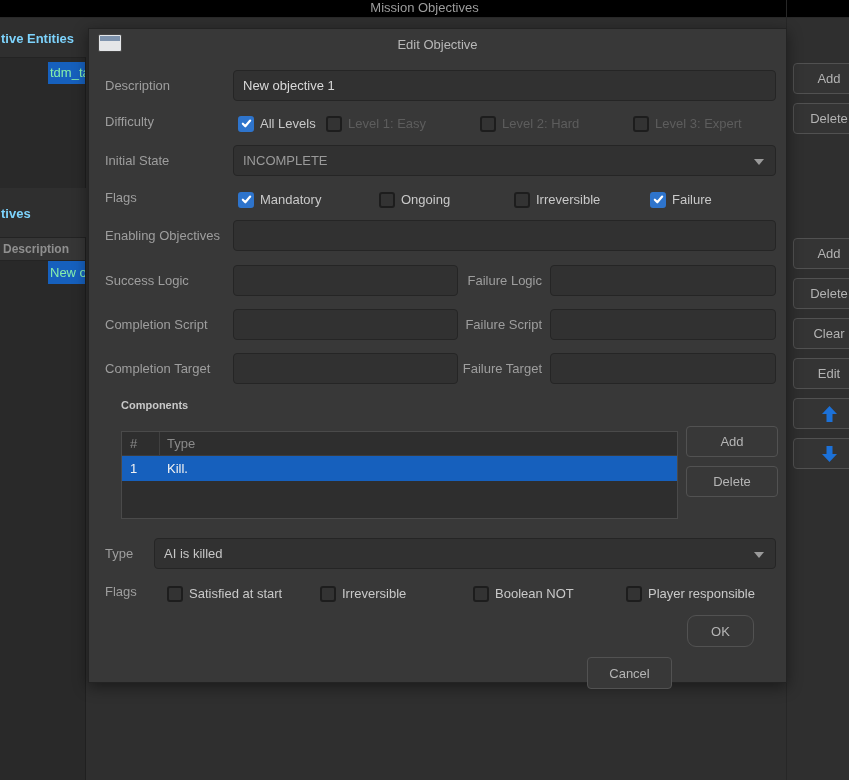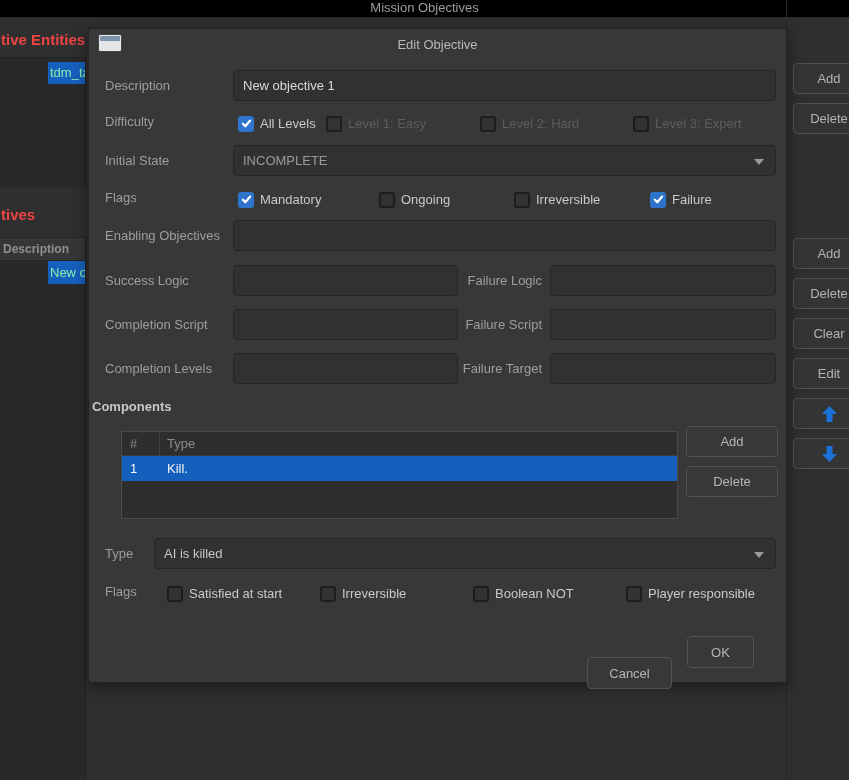--- a/index.html
+++ b/index.html
@@ -5,21 +5,21 @@
   html,body{margin:0;padding:0;background:#1e1e1e;}
   #screen{position:relative;width:849px;height:780px;background:#2f2f2f;overflow:hidden;
           font-family:"Liberation Sans",sans-serif;-webkit-font-smoothing:antialiased;}
   .abs{position:absolute;}
 
   
   #titlebar{left:0;top:0;width:849px;height:17px;background:#000000;border-bottom:1px solid #292929;}
   #titlebar .t{width:100%;text-align:center;font-size:13px;color:#9c9c9c;line-height:15px;}
 
   
-  .panel-hdr{font-size:15px;font-weight:bold;color:#ef4444;}
+  .panel-hdr{font-size:13px;font-weight:bold;color:#7dd3fc;}
   .listbox{background:#292929;border-top:1px solid #232323;border-right:1px solid #202020;box-sizing:border-box;overflow:hidden;}
   .sel-row{position:absolute;left:0;width:100%;background:#1660bd;color:#86efac;font-size:13px;line-height:22px;white-space:nowrap;padding-left:2px;box-sizing:border-box;margin-left:48px;}
   .col-hdr{position:absolute;left:0;top:0;width:100%;height:23px;background:#363636;border-bottom:1px solid #242424;
            color:#8f8f8f;font-weight:bold;font-size:12px;line-height:23px;padding-left:3px;box-sizing:border-box;white-space:nowrap;}
 
   
   .bgbtn{position:absolute;left:793px;width:72px;height:31px;background:#343434;border:1px solid #515151;border-radius:4px;
          color:#b3b3b3;font-size:13px;text-align:center;line-height:29px;box-sizing:border-box;font-family:inherit;padding:0;}
   .bgbtn svg{vertical-align:middle;margin-top:-2px;}
   #bg-vline{left:786px;top:0;width:1px;height:780px;background:#272727;}
@@ -46,21 +46,21 @@
            display:flex;align-items:center;justify-content:center;flex:0 0 auto;}
   .cb .check{display:none;}
   .cb.checked .box{background:#2e74cc;border-color:#2e74cc;}
   .cb.checked .check{display:block;}
   .cb .cb-label{font-size:13px;color:#c9c9c9;white-space:nowrap;}
   .cb.disabled .cb-label{color:#5d5d5d;text-align:right;}
 
   .dlgbtn{position:absolute;background:#383838;border:1px solid #525252;border-radius:4px;color:#b5b5b5;
           font-size:13px;text-align:center;box-sizing:border-box;font-family:inherit;padding:0;cursor:default;}
 
-  #comp-hdr{left:3px;top:370px;font-size:13px;font-weight:bold;color:#c8c8c8;}
+  #comp-hdr{left:32px;top:370px;font-size:11px;font-weight:bold;color:#c8c8c8;}
   #comp-table{left:32px;top:402px;width:557px;height:88px;background:#2e2e2e;border:1px solid #4a4a4a;box-sizing:border-box;overflow:hidden;}
   #comp-table .thead{display:flex;height:23px;border-bottom:1px solid #3c3c3c;color:#8a8a8a;font-size:13px;line-height:23px;}
   #comp-table .thead .c1{width:38px;border-right:1px solid #404040;padding-left:8px;box-sizing:border-box;}
   #comp-table .thead .c2{flex:1;padding-left:7px;}
   #comp-table .trow{display:flex;height:25px;color:#f2f2f2;font-size:13px;line-height:25px;}
   #comp-table .trow.selected{background:#1660bd;}
   #comp-table .trow .c1{width:38px;padding-left:8px;box-sizing:border-box;}
   #comp-table .trow .c2{flex:1;padding-left:7px;}
 </style>
 </head>
@@ -172,21 +172,21 @@
     <div class="lbl" style="top:244px;">Success Logic</div>
     <input class="inp" style="left: 144px; top: 236px; width: 225px;" value="">
     <div class="rlbl" style="left:350px;top:244px;width:103px;">Failure Logic</div>
     <input class="inp" style="left: 461px; top: 236px; width: 226px;" value="">
 
     <div class="lbl" style="top:288px;">Completion Script</div>
     <input class="inp" style="left: 144px; top: 280px; width: 225px;" value="">
     <div class="rlbl" style="left:350px;top:288px;width:103px;">Failure Script</div>
     <input class="inp" style="left: 461px; top: 280px; width: 226px;" value="">
 
-    <div class="lbl" style="top:332px;">Completion Levels</div>
+    <div class="lbl" style="top:332px;">Completion Target</div>
     <input class="inp" style="left: 144px; top: 324px; width: 225px;" value="">
     <div class="rlbl" style="left:350px;top:332px;width:103px;">Failure Target</div>
     <input class="inp" style="left: 461px; top: 324px; width: 226px;" value="">
 
     <div class="abs" id="comp-hdr">Components</div>
 
     <div class="abs" id="comp-table">
       <div class="thead">
         <div class="c1">#</div>
         <div class="c2">Type</div>
@@ -218,16 +218,16 @@
     <div class="cb" style="left:384px;top:556px;">
       <span class="box"></span>
       <span class="cb-label">Boolean NOT</span>
     </div>
     <div class="cb" style="left:537px;top:556px;">
       <span class="box"></span>
       <span class="cb-label">Player responsible</span>
     </div>
 
     <button class="dlgbtn" style="left:498px;top:607px;width:85px;height:32px;margin-top:21px;">Cancel</button>
-    <button class="dlgbtn" style="left:598px;top:607px;width:67px;height:32px;">OK</button>
+    <button class="dlgbtn" style="left:598px;top:586px;width:67px;height:32px;border-radius:9px;">OK</button>
 
   </div>
 </div>
 
 </body></html>

